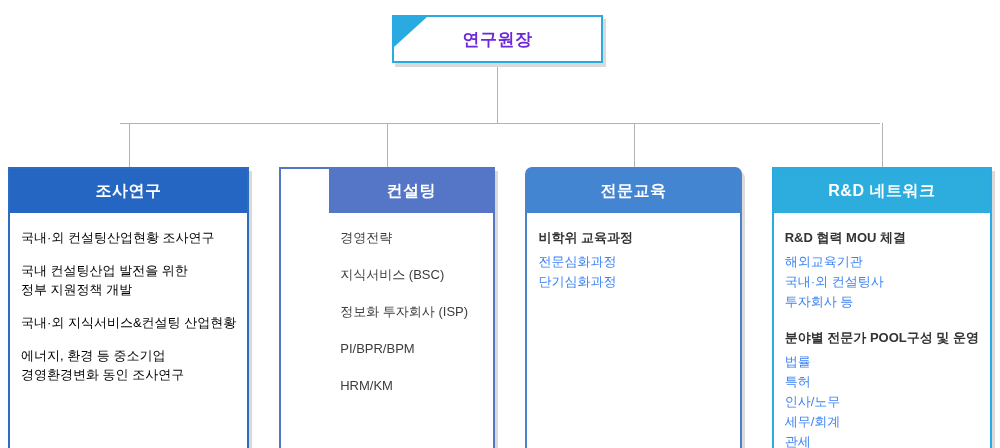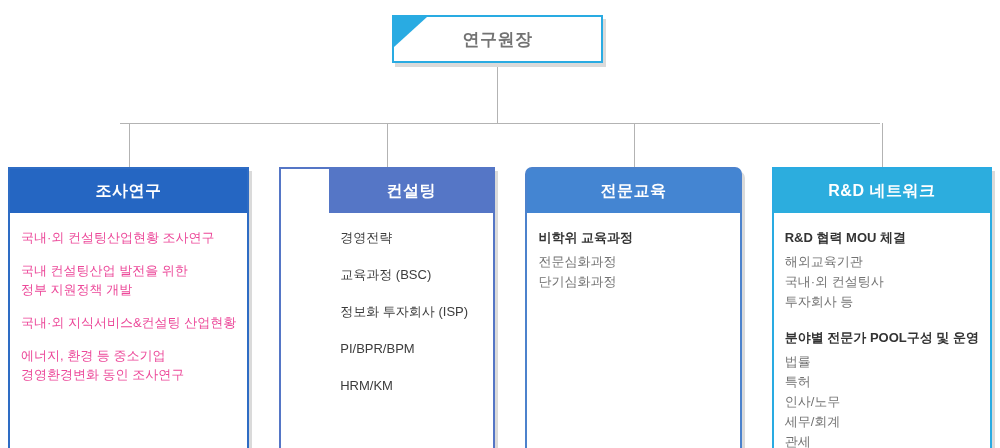--- a/index.html
+++ b/index.html
@@ -28,36 +28,36 @@
   .colbox{
     position:relative;height:312px;box-sizing:border-box;background:#ffffff;
     border:2px solid;border-bottom-width:4px;box-shadow:3px 4px 0 0 #dadada;
   }
   .colhead{
     height:44px;line-height:44px;text-align:center;
     color:#ffffff;font-weight:bold;font-size:16px;letter-spacing:0.5px;
   }
   .colbody{padding:15px 11px 0 11px;font-size:13px;}
   .item{white-space:nowrap;}
-  .item-normal{color:#ec4899;line-height:19px;margin-bottom:14px;}
+  .item-normal{color:#000000;line-height:19px;margin-bottom:14px;}
   .item-loose{color:#3c3c3c;line-height:19px;margin-bottom:18px;}
   .item-heading{color:#333333;font-weight:bold;line-height:20px;margin-bottom:4px;}
   .item-heading:not(:first-child){margin-top:16px;}
-  .item-sub{color:#737373;line-height:20px;margin-bottom:0;}
+  .item-sub{color:#3b82f6;line-height:20px;margin-bottom:0;}
 </style>
 </head>
 <body>
 
 <div class="canvas">
   <div class="stem" style="background: rgb(179, 179, 179);"></div>
   <div class="hline" style="background: rgb(179, 179, 179);"></div>
 
   <div class="root-box" style="border-color: rgb(41, 171, 226);">
     <span class="corner" style="border-top-color: rgb(41, 171, 226);"></span>
-    <span class="root-title" style="color: #737373;">연구원장</span>
+    <span class="root-title" style="color: #6d28d9;">연구원장</span>
   </div>
 
   <div class="columns">
   <div class="col">
     <div class="drop" style="background: rgb(179, 179, 179);"></div>
     <div class="colbox" style="border-color: rgb(46, 108, 196) rgb(46, 108, 196) rgb(35, 86, 174);">
       <div class="colhead" style="background: rgb(37, 102, 194);">조사연구</div>
       <div class="colbody">
             <div class="item item-normal">국내·외 컨설팅산업현황 조사연구</div>
             <div class="item item-normal">국내 컨설팅산업 발전을 위한<br>정부 지원정책 개발</div>
@@ -66,21 +66,21 @@
           </div>
     </div>
   </div>
 
   <div class="col">
     <div class="drop" style="background: rgb(179, 179, 179);"></div>
     <div class="colbox" style="border-color: rgb(85, 118, 198) rgb(85, 118, 198) rgb(74, 103, 180); padding-left: 48px;">
       <div class="colhead" style="background: rgb(85, 118, 198);">컨설팅</div>
       <div class="colbody">
             <div class="item item-loose">경영전략</div>
-            <div class="item item-loose">교육과정 (BSC)</div>
+            <div class="item item-loose">지식서비스 (BSC)</div>
             <div class="item item-loose">정보화 투자회사 (ISP)</div>
             <div class="item item-loose">PI/BPR/BPM</div>
             <div class="item item-loose">HRM/KM</div>
           </div>
     </div>
   </div>
 
   <div class="col">
     <div class="drop" style="background: rgb(179, 179, 179);"></div>
     <div class="colbox" style="border-color: rgb(76, 130, 204) rgb(76, 130, 204) rgb(59, 100, 181); border-radius: 7px;">

